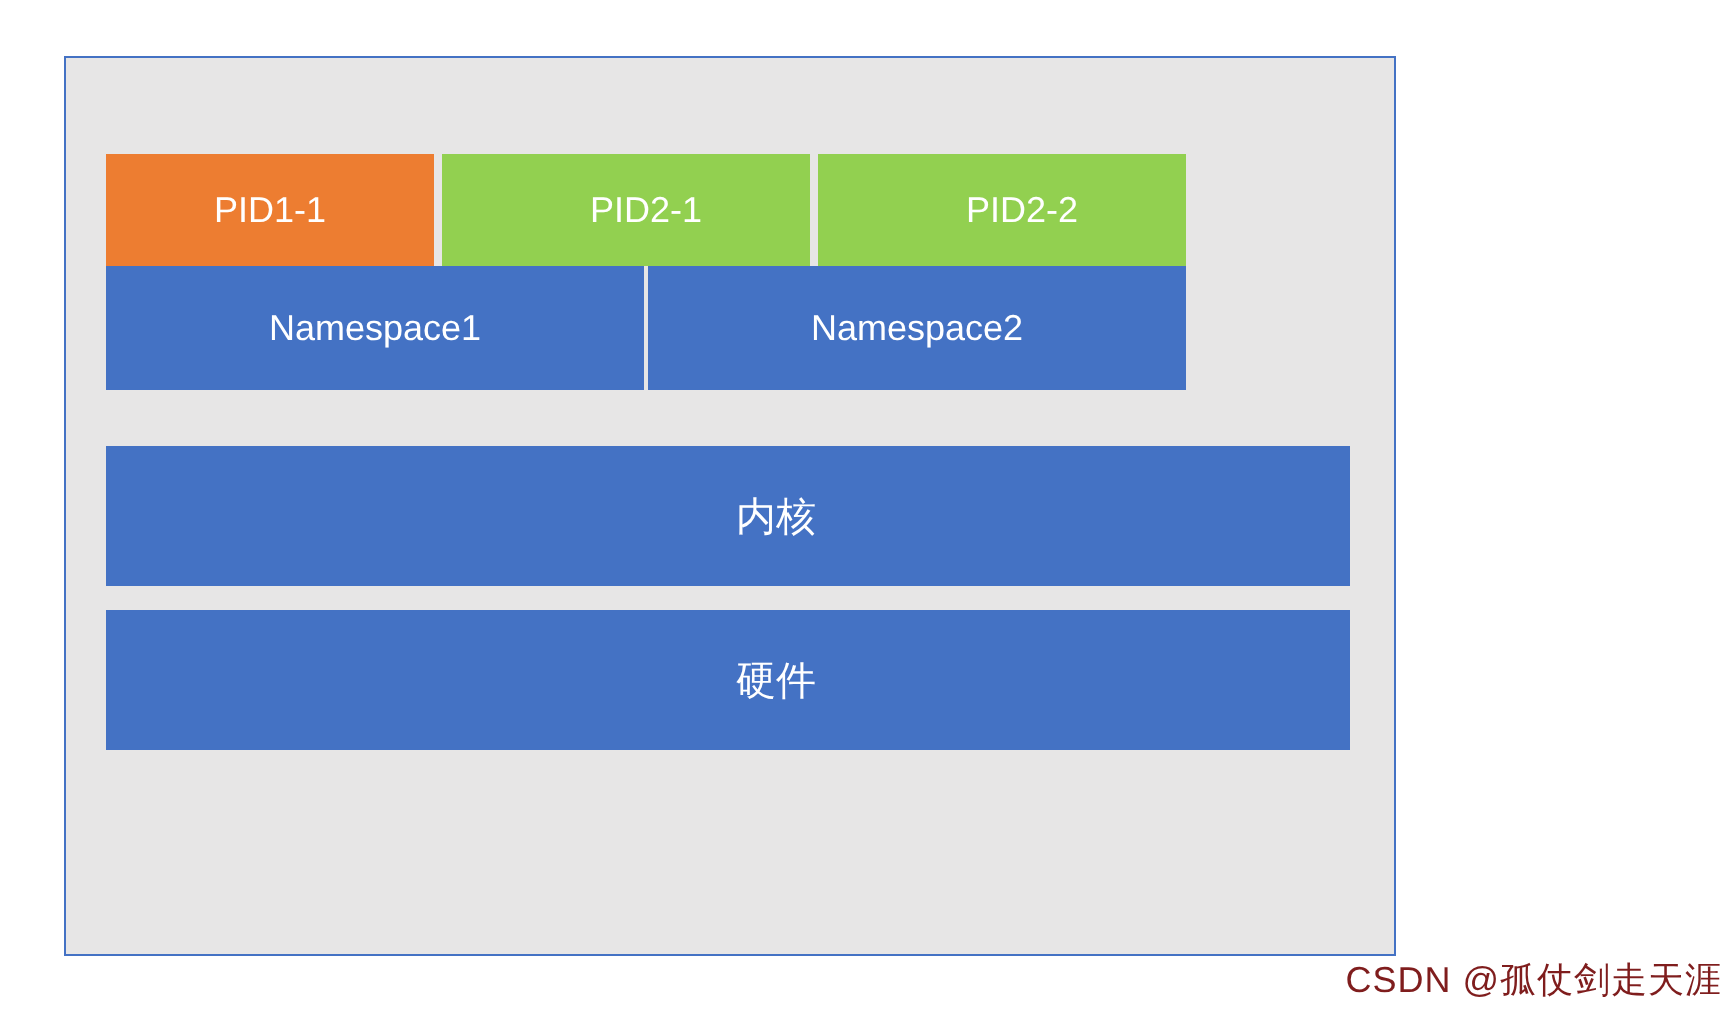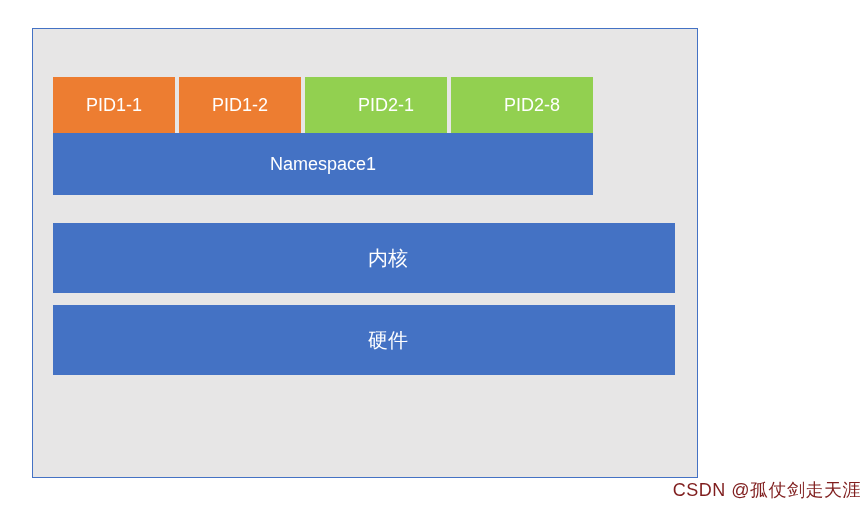--- a/index.html
+++ b/index.html
@@ -88,34 +88,34 @@
   </style>
 </head>
 <body>
 
 <div class="container">
 
   <div class="row pid-row top-half">
     <div class="pid orange">
       <span>PID1-1</span>
     </div>
-    <div class="pid orange">
-      <span>PID1-2</span>
-    </div>
     <div class="pid green">
       <span>PID2-1</span>
     </div>
     <div class="pid green">
-      <span>PID2-8</span>
+      <span>PID2-2</span>
     </div>
   </div>
 
   <div class="row ns-row top-half">
     <div class="ns">
       <span>Namespace1</span>
+    </div>
+    <div class="ns">
+      <span>Namespace2</span>
     </div>
   </div>
 
   <div class="full-row bottom-full">
     <span>内核</span>
   </div>
 
   <div class="full-row hw-row bottom-full">
     <span>硬件</span>
   </div>

